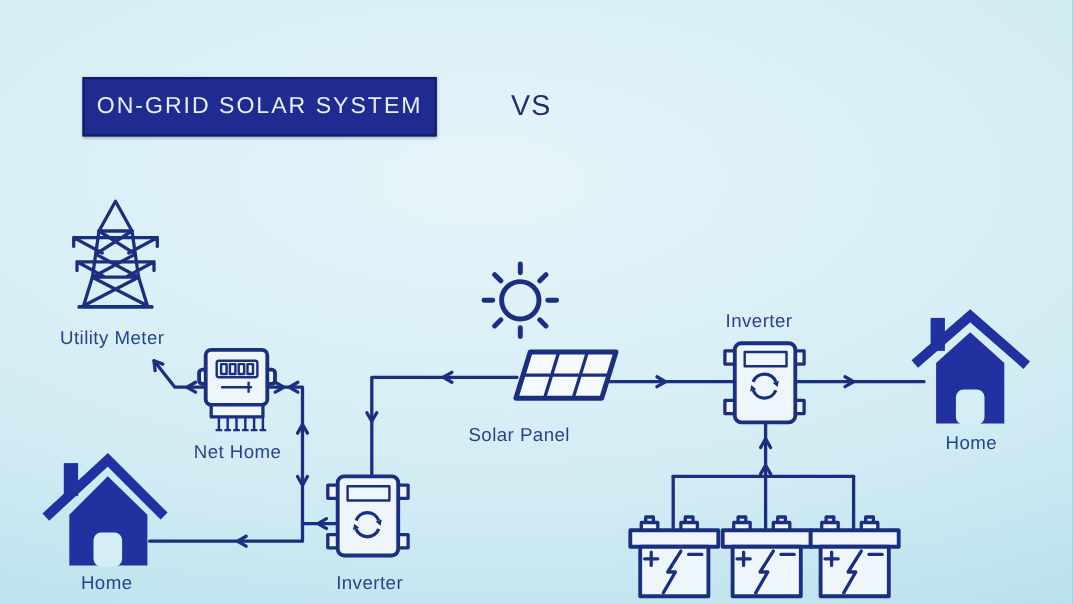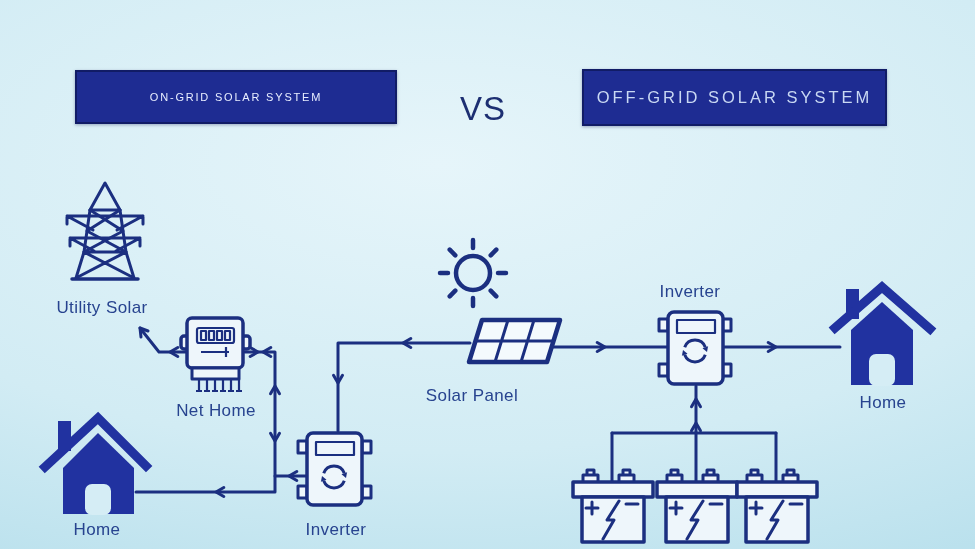--- a/index.html
+++ b/index.html
@@ -8,25 +8,25 @@
     font-family:"Liberation Sans", sans-serif;
     background:radial-gradient(ellipse 120% 95% at 45% 30%, var(--bg-inner) 0%, var(--bg-mid) 55%, var(--bg-outer) 100%);
   }
   .banner{
     position:absolute;display:flex;align-items:center;justify-content:center;
     background:var(--banner-bg);border:2px solid var(--banner-border);
     box-sizing:border-box;box-shadow:0 1px 3px rgba(20,30,90,.35);
   }
   .banner-left{left:75px;top:70px;width:322px;height:54px;}
   .banner-right{left:582px;top:69px;width:305px;height:57px;}
-  .banner-left span{color:var(--banner-text-left);font-size:11px;letter-spacing:1.8px;text-align:right;}
+  .banner-left span{color:var(--banner-text-left);font-size:21px;letter-spacing:1.8px;text-align:right;}
   .banner-right span{color:var(--banner-text-right);font-size:16.5px;letter-spacing:3px;}
   .vs{
-    position:absolute;left:483px;top:109px;transform:translate(-50%,-50%);
-    color:var(--vs);font-size:33px;letter-spacing:1px;font-weight:400;
+    position:absolute;left:483px;top:96px;transform:translate(-50%,-50%);
+    color:var(--vs);font-size:26px;letter-spacing:1px;font-weight:400;
   }
   .lbl{
     position:absolute;transform:translate(-50%,-50%);white-space:nowrap;
     color:var(--label);font-size:17px;font-weight:500;letter-spacing:.4px;
   }
   svg{position:absolute;left:0;top:0;}
   .wire{stroke:var(--line);stroke-width:3;fill:none;stroke-linecap:round;stroke-linejoin:round;}
   .chev{stroke:var(--line);stroke-width:3;fill:none;stroke-linecap:round;stroke-linejoin:round;}
   .ic{stroke:var(--line);stroke-width:3.5;fill:var(--icon-fill);stroke-linejoin:round;}
   .icn{stroke:var(--line);stroke-width:3;fill:none;stroke-linecap:round;stroke-linejoin:round;}
@@ -40,23 +40,20 @@
 </style>
 </head>
 <body>
 
 <div class="canvas">
 
   <div class="banner banner-left">
     <span>ON-GRID SOLAR SYSTEM</span>
   </div>
   <div class="vs">VS</div>
-  <div class="banner banner-right">
-    <span>OFF-GRID SOLAR SYSTEM</span>
-  </div>
 
   <svg width="975" height="549" viewBox="0 0 975 549">
 
     <g>
 
       <path class="wire" d="M140,328 L159,352 L186,352"></path>
       <path class="chev" d="M148,331 L140,328 L141,337"></path>
       <path class="chev" d="M177.8,347.5 L170,352 L177.8,356.5"></path>
 
       <path class="wire" d="M245,352 L275,352 L275,492 L136,492"></path>
@@ -194,21 +191,21 @@
       <rect class="ic" style="stroke-width:3" x="787" y="470" width="7" height="6"></rect>
       <rect class="ic" style="stroke-width:3" x="783" y="475" width="15" height="8"></rect>
       <rect class="ic" x="737" y="482" width="80" height="15"></rect>
       <rect class="ic" x="746" y="497" width="62" height="45"></rect>
       <path class="icn" d="M750,508 L762,508 M756,502 L756,514"></path>
       <path class="icn" d="M790,504 L802,504"></path>
       <path class="icn" d="M783,501 L771,520 L778,520 L767,539"></path>
     </g>
   </svg>
 
-  <div class="lbl" style="left:102px;top:308px">Utility Solar</div>
+  <div class="lbl" style="left:102px;top:308px">Utility Meter</div>
   <div class="lbl" style="left:216px;top:411px">Net Home</div>
   <div class="lbl" style="left:97px;top:530px">Home</div>
   <div class="lbl" style="left:336px;top:530px">Inverter</div>
   <div class="lbl" style="left:472px;top:396px">Solar Panel</div>
   <div class="lbl" style="left:690px;top:292px">Inverter</div>
   <div class="lbl" style="left:883px;top:403px">Home</div>
 
 </div>
 
 </body></html>

